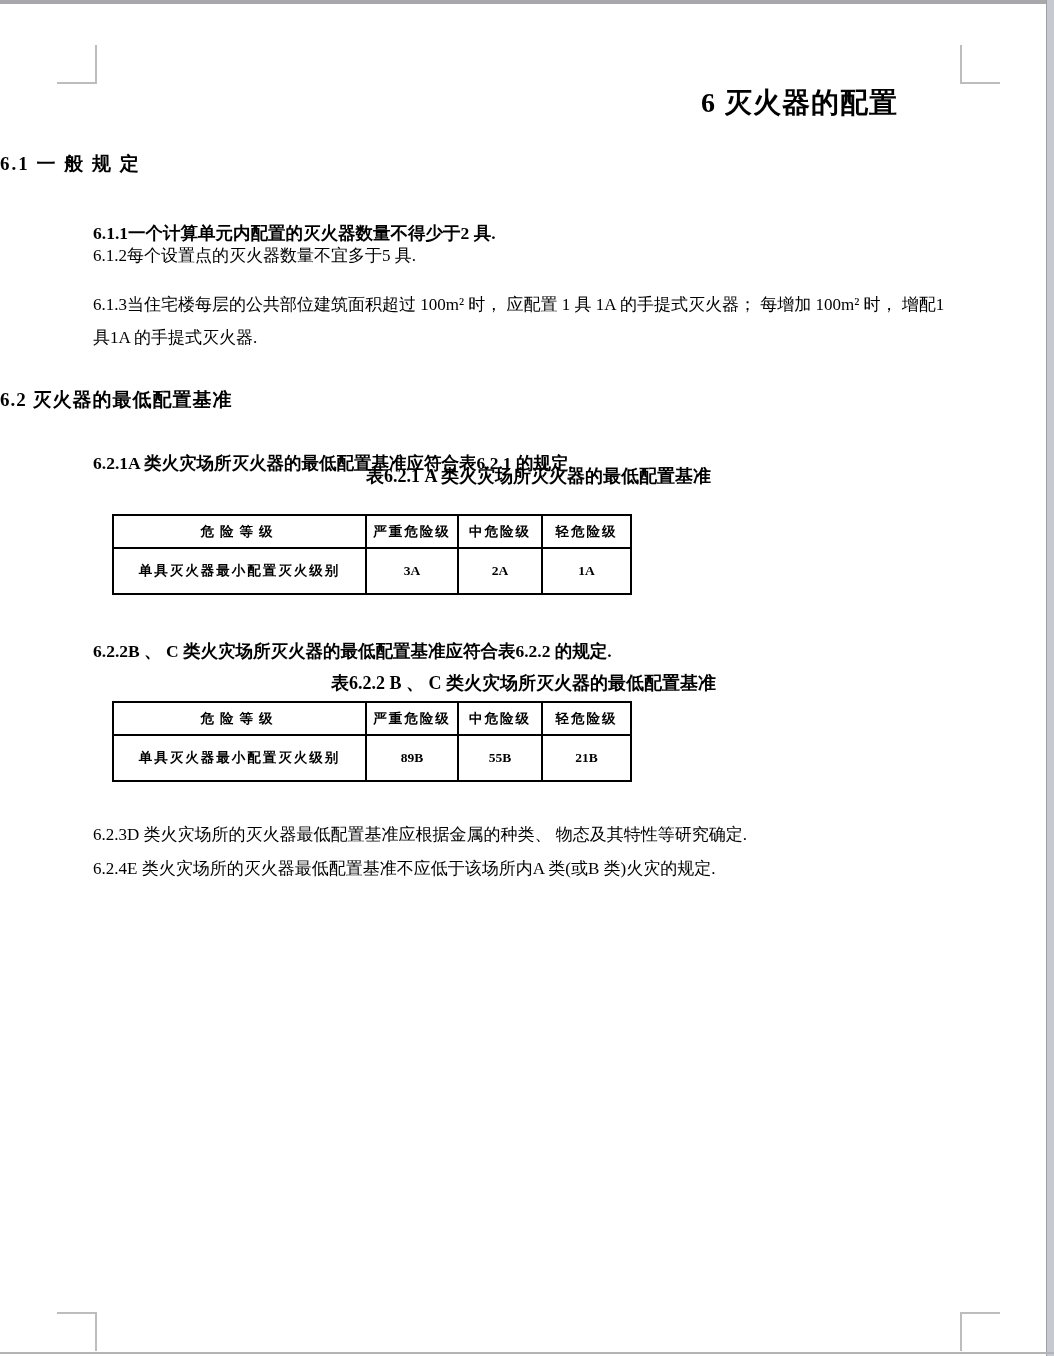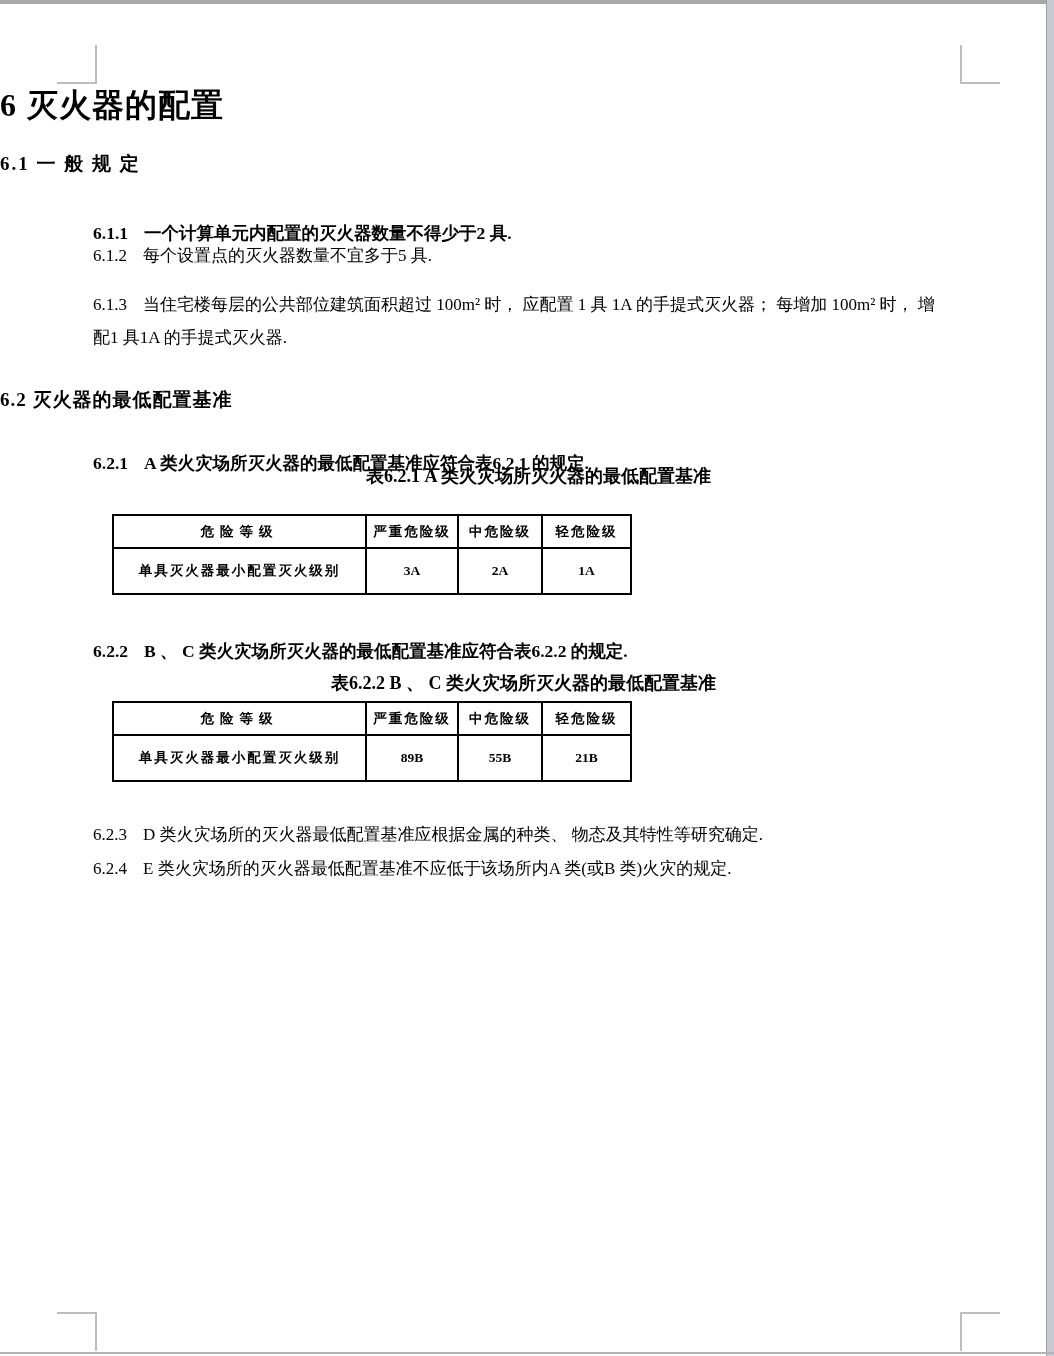--- a/index.html
+++ b/index.html
@@ -12,29 +12,29 @@
   .topbar{position:absolute;top:0;left:0;width:1054px;height:4px;background:#a7a7ac;}
   .right-scrollbar{position:absolute;top:0;right:0;width:7px;height:1356px;background:#c6cad0;border-left:1px solid #9aa0a6;}
   .bottom-line{position:absolute;left:0;top:1352px;width:1054px;height:2px;background:#b3b3b8;}
   
   .crop{position:absolute;width:38px;height:37px;}
   .crop.tl{left:57px;top:45px;border-right:2px solid #bdbdbd;border-bottom:2px solid #bdbdbd;}
   .crop.tr{left:960px;top:45px;border-left:2px solid #bdbdbd;border-bottom:2px solid #bdbdbd;}
   .crop.bl{left:57px;top:1312px;border-right:2px solid #bdbdbd;border-top:2px solid #bdbdbd;}
   .crop.br{left:960px;top:1312px;border-left:2px solid #bdbdbd;border-top:2px solid #bdbdbd;}
   
-  .chapter-title{position:absolute;top:84px;left:0;width:898px;text-align:left;
-    font-size:32px;font-weight:bold;letter-spacing:1px;}
+  .chapter-title{position:absolute;top:84px;left:0;width:898px;text-align:right;
+    font-size:28px;font-weight:bold;letter-spacing:1px;}
   .sec-heading{position:absolute;left:0;width:1047px;
     font-size:19px;font-weight:bold;}
   .h61{top:151px;letter-spacing:2px;}
   .h62{top:387px;letter-spacing:1px;}
   
   .para{position:absolute;left:93px;width:858px;font-size:17px;line-height:24px;}
-  .para .pno{margin-right:16px;}
+  .para .pno{margin-right:0;}
   .para.bold{font-weight:bold;font-size:17.5px;}
   .p611{top:221px;}
   .p612{top:244px;}
   .p613{top:288px;line-height:33px;}
   .p621{top:451px;}
   .p622{top:639px;}
   .p623{top:823px;}
   .p624{top:857px;}
   
   .tbl-caption{position:absolute;left:0;width:1047px;text-align:center;

